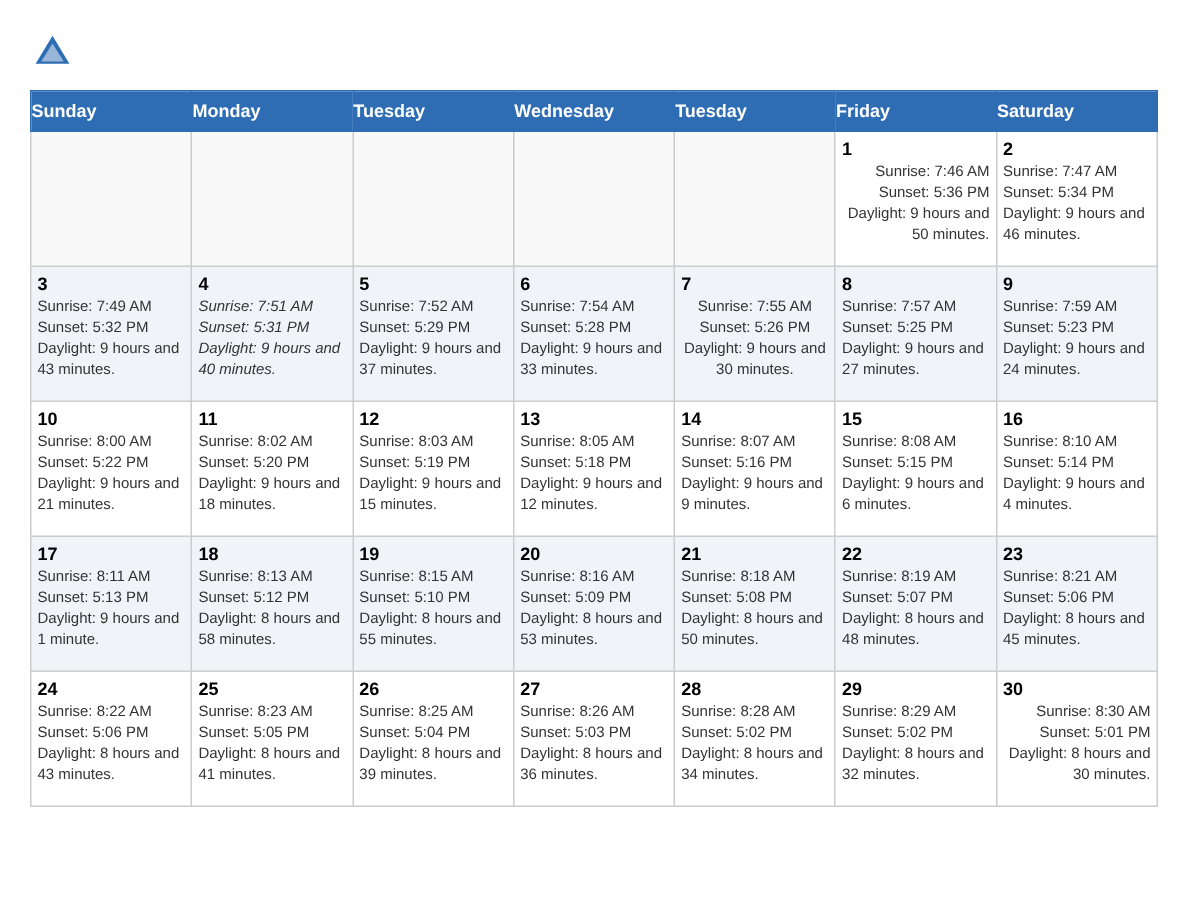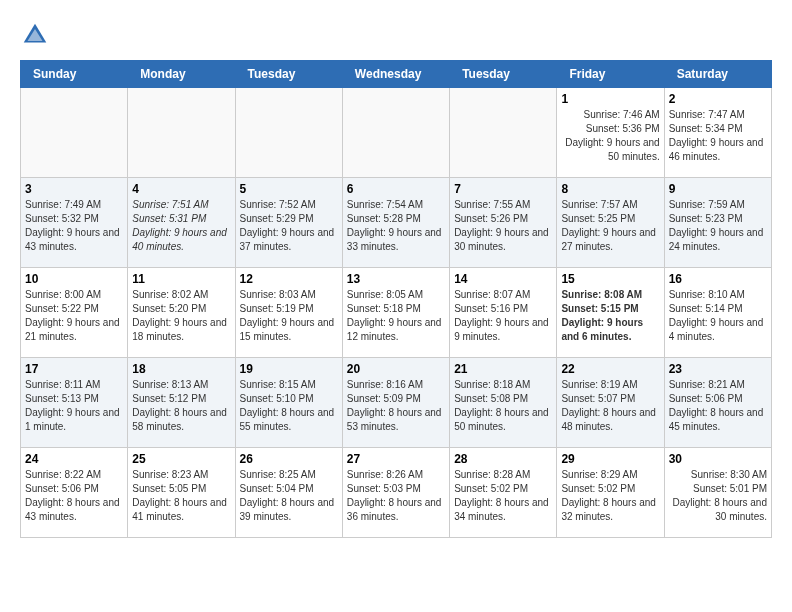--- a/index.html
+++ b/index.html
@@ -45,21 +45,21 @@
       color: #555;
     }
     .calendar {
       width: 100%;
       border-collapse: collapse;
       font-size: 11px;
     }
     .calendar th {
       background-color: #2e6db4;
       color: #fff;
-      padding: 6px 12px;
+      padding: 6px 0;
       text-align: left;
       font-size: 12px;
       border: 1px solid #2e6db4;
     }
     .calendar td {
       border: 1px solid #ccc;
       vertical-align: top;
       padding: 4px;
       width: calc(100% / 7);
       height: 90px;
@@ -153,21 +153,21 @@
 Daylight: 9 hours and 37 minutes.</div>
         </td>
         <td>
           <div class="day-number">6</div>
           <div class="day-info" style="white-space: pre-line;">Sunrise: 7:54 AM
 Sunset: 5:28 PM
 Daylight: 9 hours and 33 minutes.</div>
         </td>
         <td>
           <div class="day-number">7</div>
-          <div class="day-info" style="white-space: pre-line;">Sunrise: 7:55 AM
+          <div class="day-info" style="white-space: pre-line; text-align: center;">Sunrise: 7:55 AM
 Sunset: 5:26 PM
 Daylight: 9 hours and 30 minutes.</div>
         </td>
         <td>
           <div class="day-number">8</div>
           <div class="day-info" style="white-space: pre-line;">Sunrise: 7:57 AM
 Sunset: 5:25 PM
 Daylight: 9 hours and 27 minutes.</div>
         </td>
         <td>
@@ -203,21 +203,21 @@
 Daylight: 9 hours and 12 minutes.</div>
         </td>
         <td>
           <div class="day-number">14</div>
           <div class="day-info" style="white-space: pre-line;">Sunrise: 8:07 AM
 Sunset: 5:16 PM
 Daylight: 9 hours and 9 minutes.</div>
         </td>
         <td>
           <div class="day-number">15</div>
-          <div class="day-info" style="white-space: pre-line; font-weight: bold;">Sunrise: 8:08 AM
+          <div class="day-info" style="white-space: pre-line;">Sunrise: 8:08 AM
 Sunset: 5:15 PM
 Daylight: 9 hours and 6 minutes.</div>
         </td>
         <td>
           <div class="day-number">16</div>
           <div class="day-info" style="white-space: pre-line;">Sunrise: 8:10 AM
 Sunset: 5:14 PM
 Daylight: 9 hours and 4 minutes.</div>
         </td>
       </tr>

